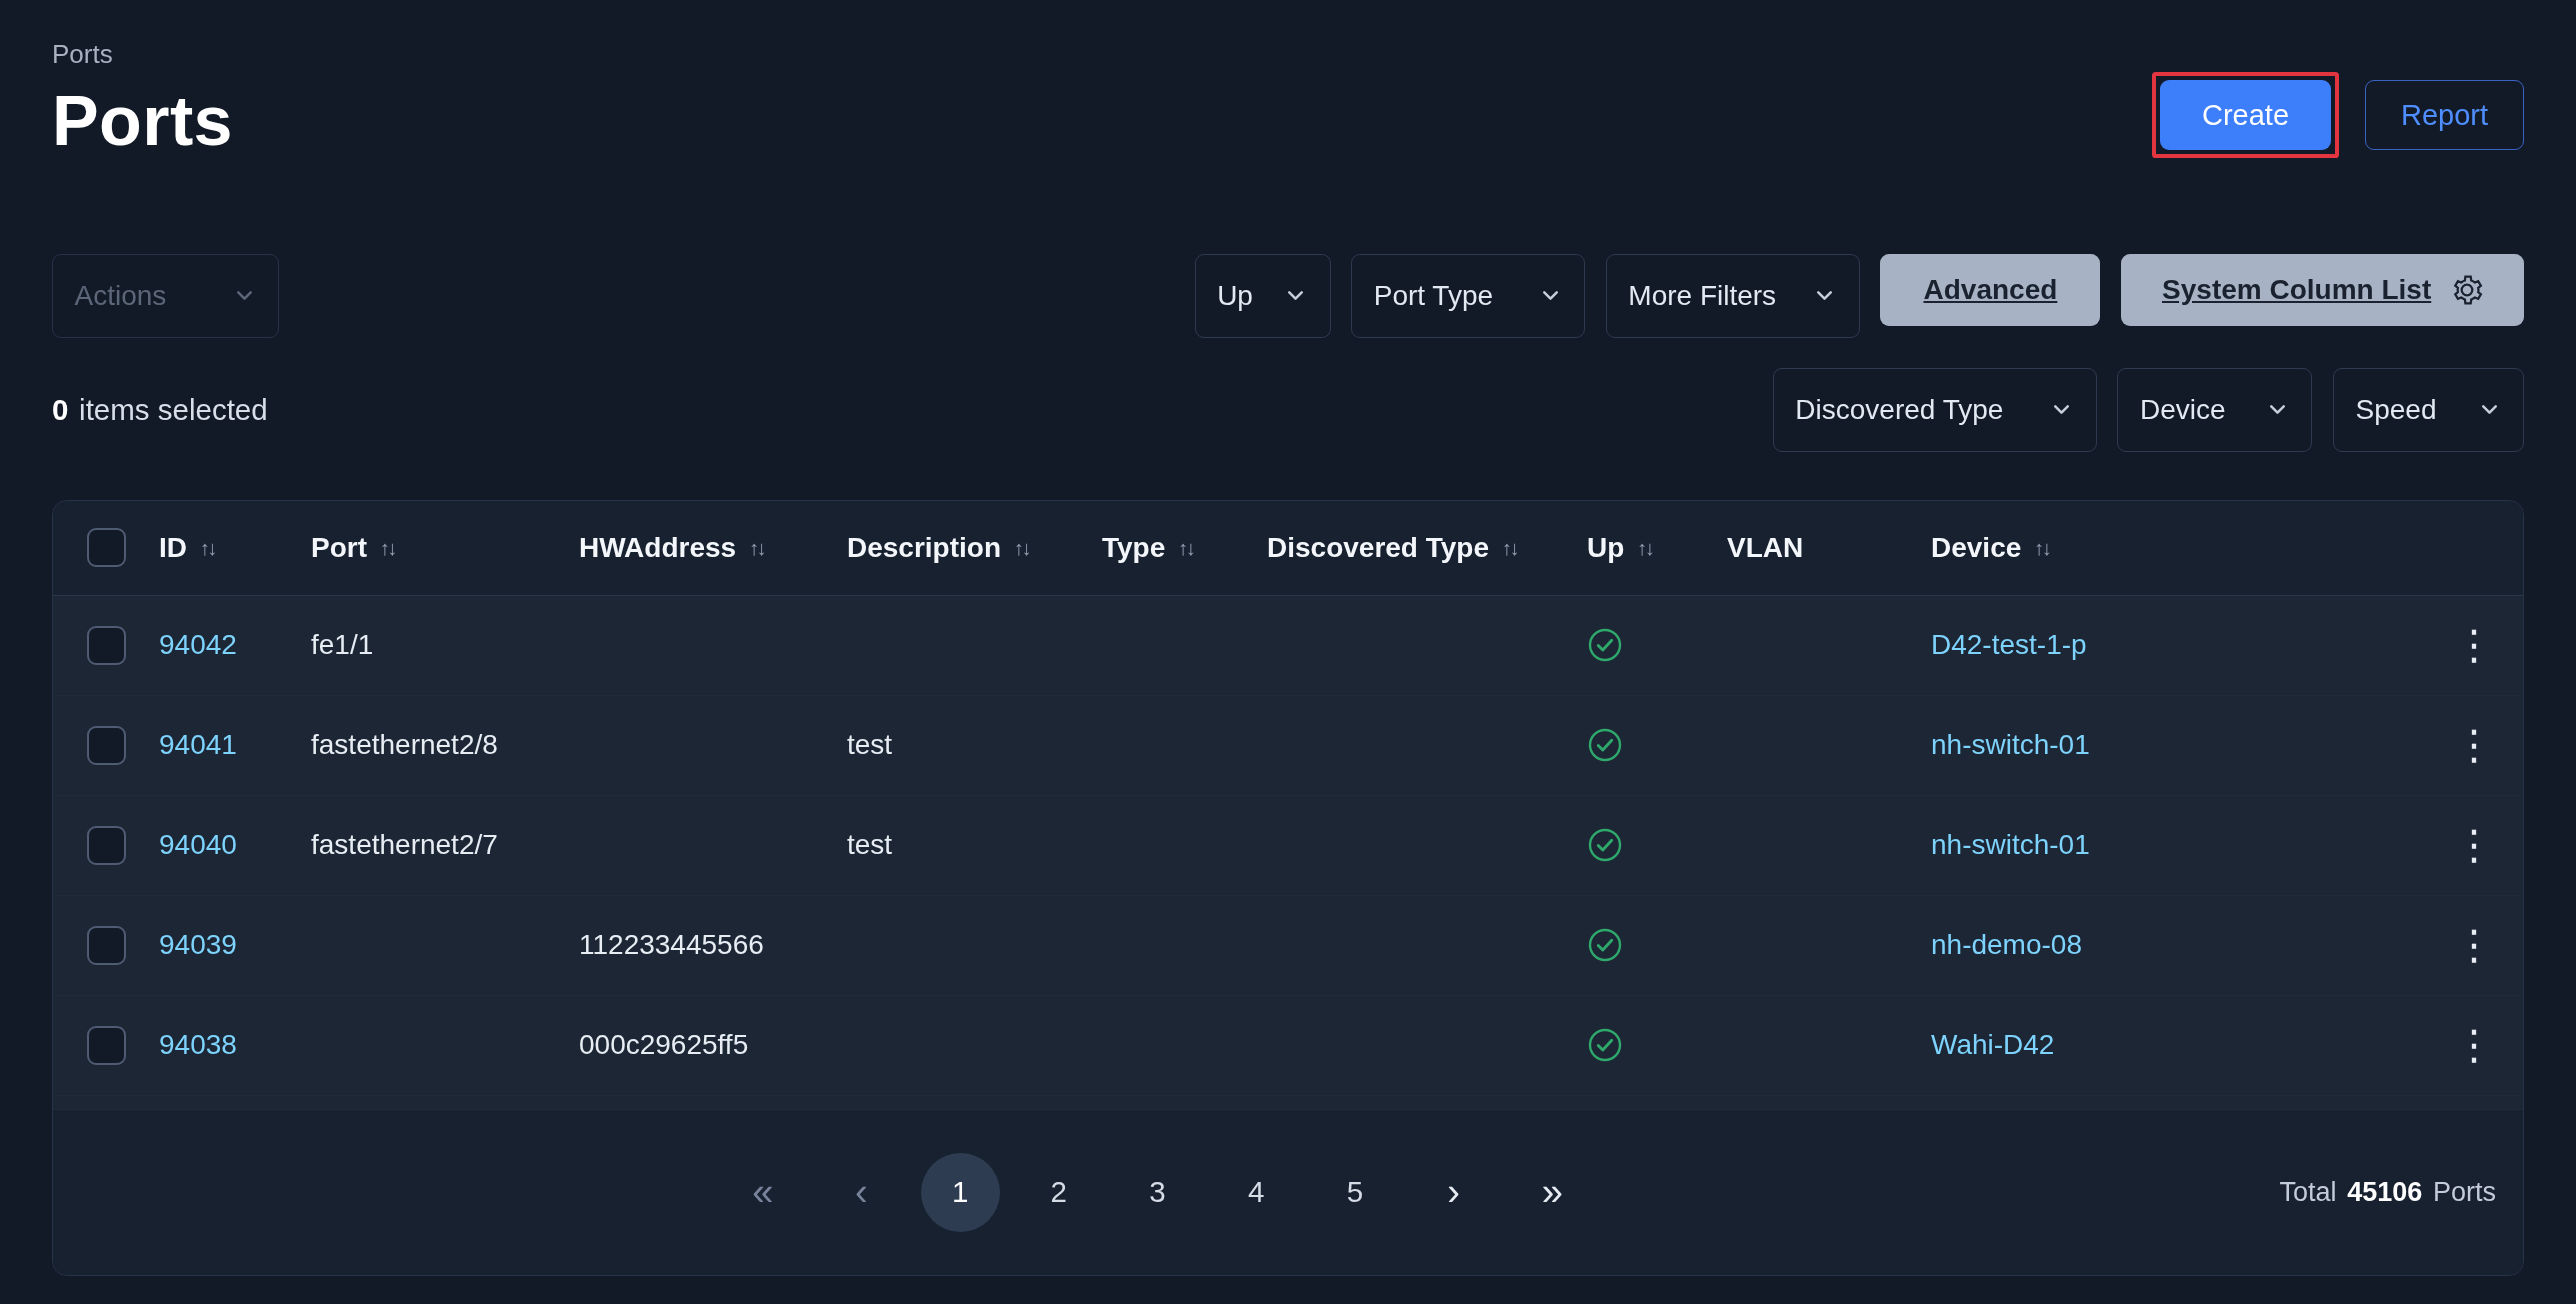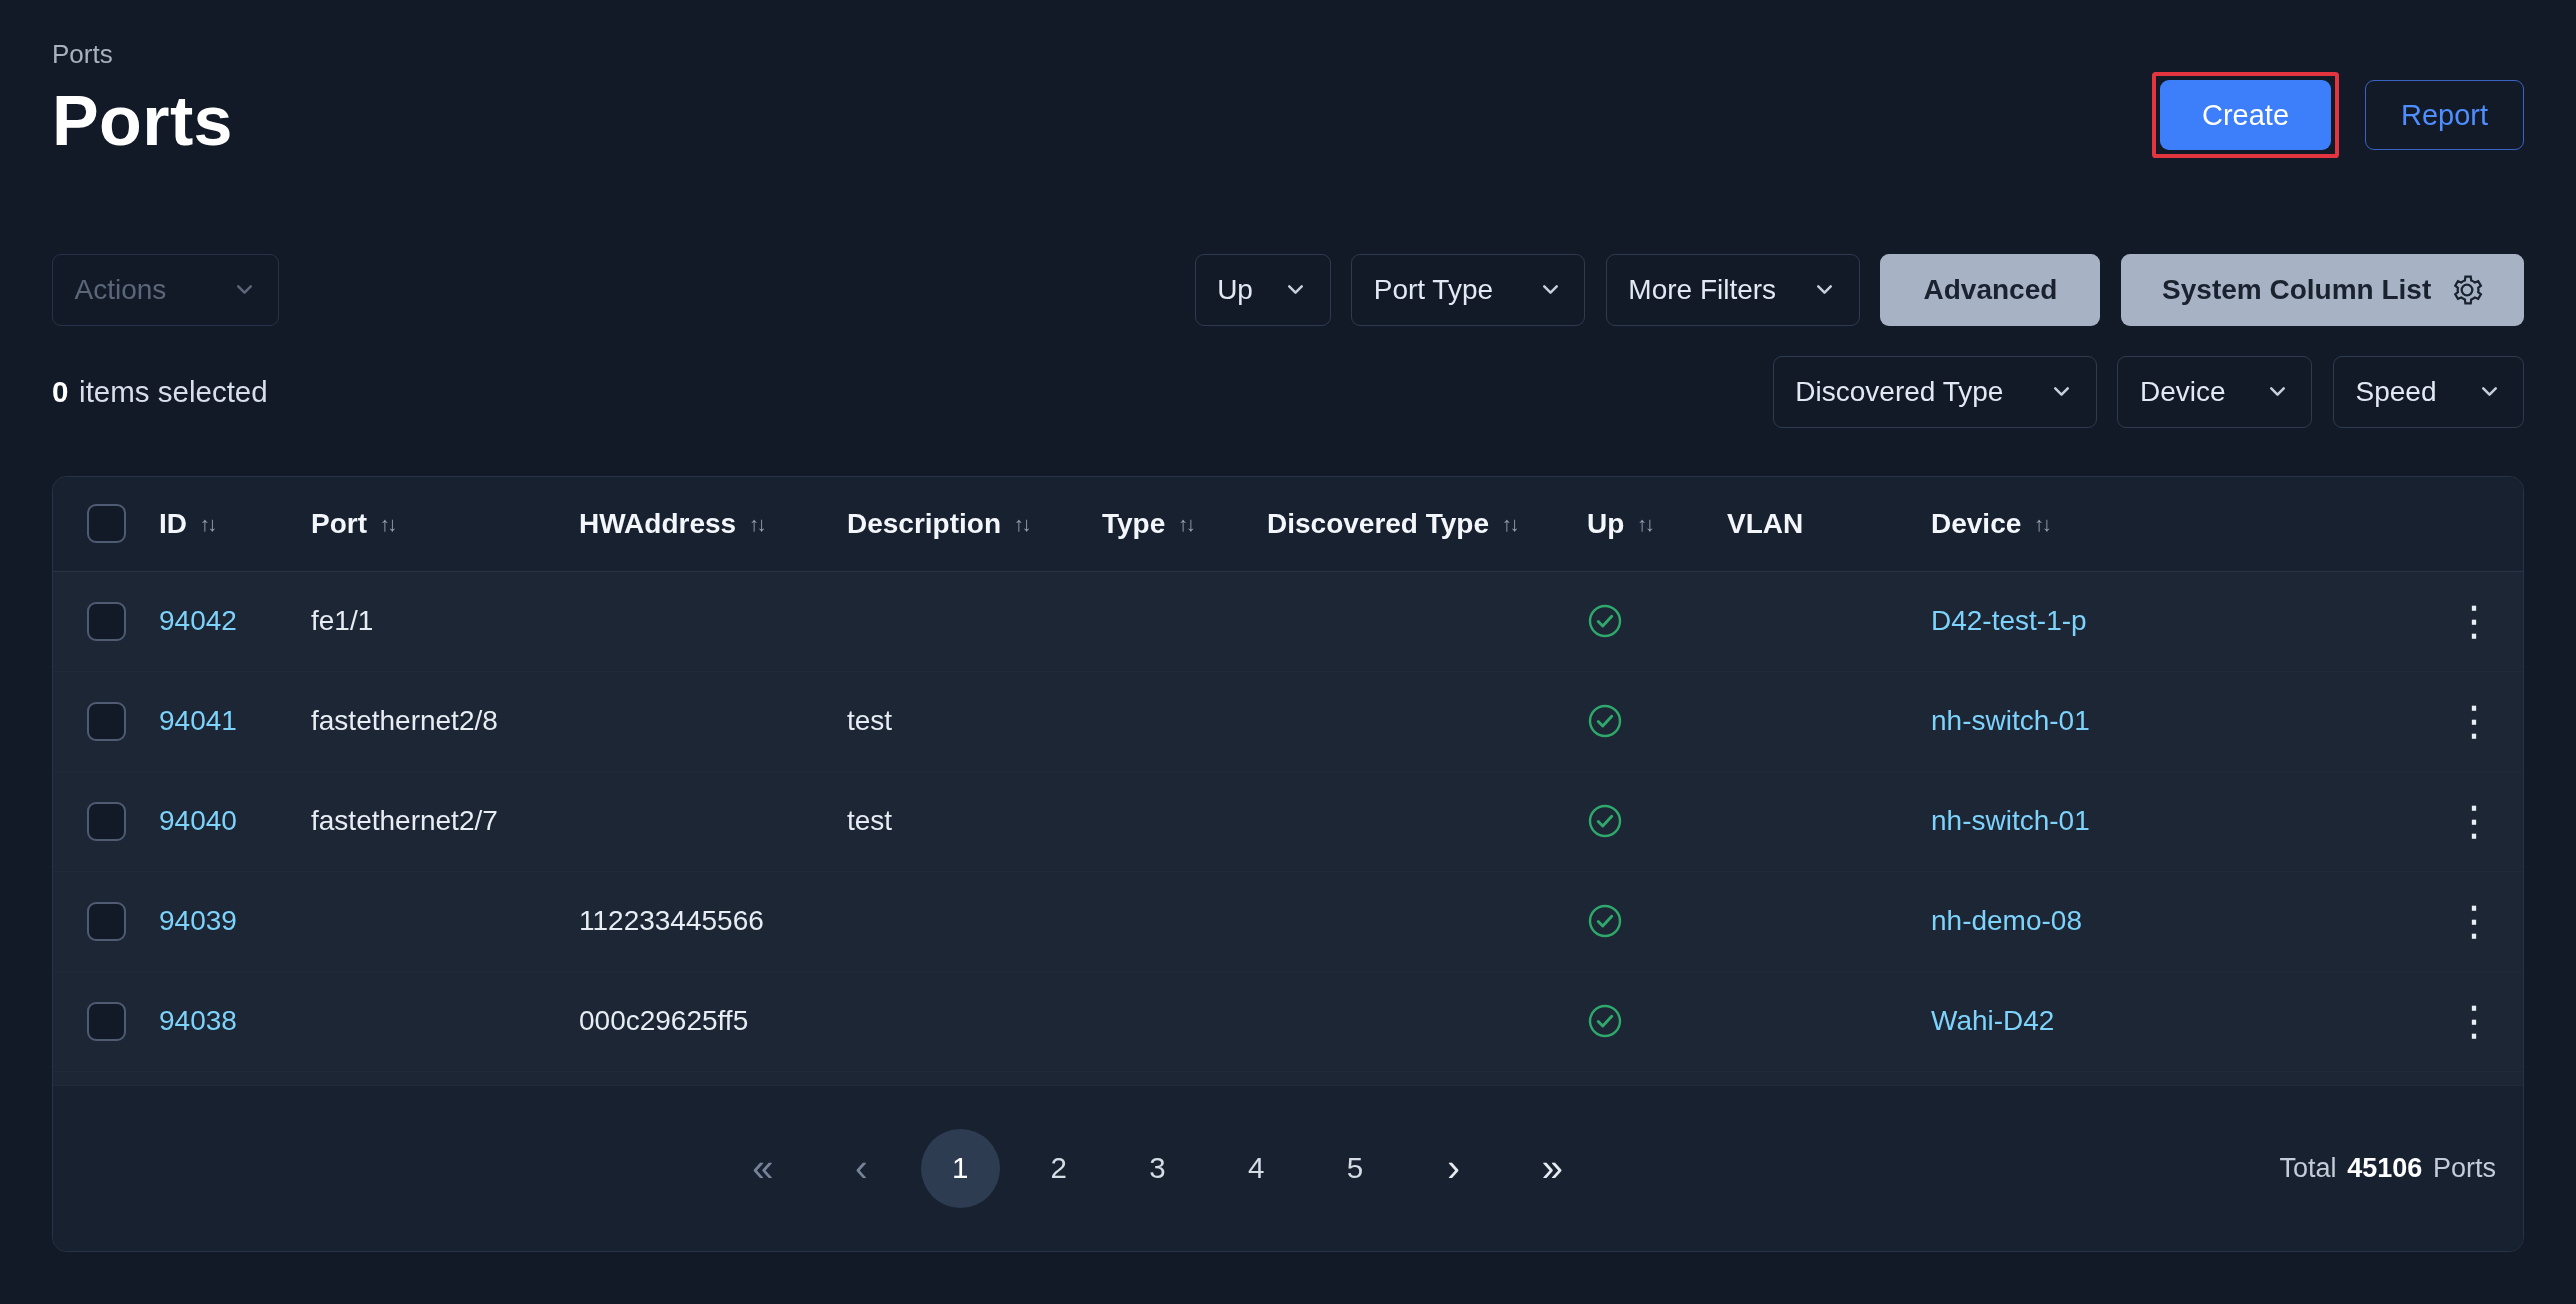--- a/index.html
+++ b/index.html
@@ -23,29 +23,29 @@
   .create-wrap { position: relative; }
   .red-annotation { position: absolute; inset: -8px; border: 4.5px solid #E2353F; border-radius: 3.6px; pointer-events: none; }
 
   
   .toolbar { display: flex; justify-content: space-between; align-items: center; padding: 0 52px; margin-top: 93px; }
   .toolbar-left { display: flex; gap: 36px; }
   .search-box { width: 522px; height: 72px; border: 1.8px solid #2E3A4F; border-radius: 9px; display: flex; align-items: center; padding: 0 21.5px; gap: 16px; color: #9AA5B8; background: transparent; }
   .search-box input { flex: 1; min-width: 0; background: transparent; border: none; outline: none; color: #E8EDF4; font-size: 28px; font-family: inherit; }
   .search-box input::placeholder { color: #97A2B6; }
   .clear-x { font-size: 32px; color: #CBD3E0; cursor: pointer; line-height: 1; }
-  .dd { height: 72px; border: 1.8px solid #2E3A4F; border-radius: 9px; display: flex; align-items: center; justify-content: space-between; padding: 0 21.5px; font-size: 28px; color: #E3E9F2; cursor: pointer; background: transparent; }
+  .dd { height: 84px; border: 1.8px solid #2E3A4F; border-radius: 9px; display: flex; align-items: center; justify-content: space-between; padding: 0 21.5px; font-size: 28px; color: #E3E9F2; cursor: pointer; background: transparent; }
   .dd .chev { color: #C6CEDC; display: flex; }
   .dd-actions { width: 227px; border-color: #27324A; color: #5B6678; }
   .dd-actions .chev { color: #5B6678; }
   .toolbar-right { display: flex; gap: 20.6px; }
   .dd-up { width: 136px; }
   .dd-porttype { width: 234px; }
   .dd-morefilters { width: 254px; }
-  .btn-gray { height: 72px; border-radius: 9px; background: #A7B3C4; color: #1A2230; font-size: 28px; font-weight: bold; display: flex; align-items: center; justify-content: center; cursor: pointer; border: none; }
+  .btn-gray { height: 72px; border-radius: 9px; background: #A7B3C4; color: #1A2230; font-size: 28px; font-weight: bold; display: flex; align-items: center; justify-content: center; cursor: pointer; border: none; text-decoration: underline; }
   .btn-advanced { width: 220px; }
   .btn-syscol { width: 403px; gap: 19.7px; }
 
   
   .row2 { display: flex; justify-content: space-between; align-items: center; padding: 0 52px; margin-top: 30px; }
   .selected { font-size: 29.5px; color: #D9DFE9; display: flex; gap: 10.7px; }
   .selected b { color: #FFFFFF; }
   .row2-right { display: flex; gap: 20.6px; }
   .dd-discovered { width: 324px; }
   .dd-device { width: 195px; }

